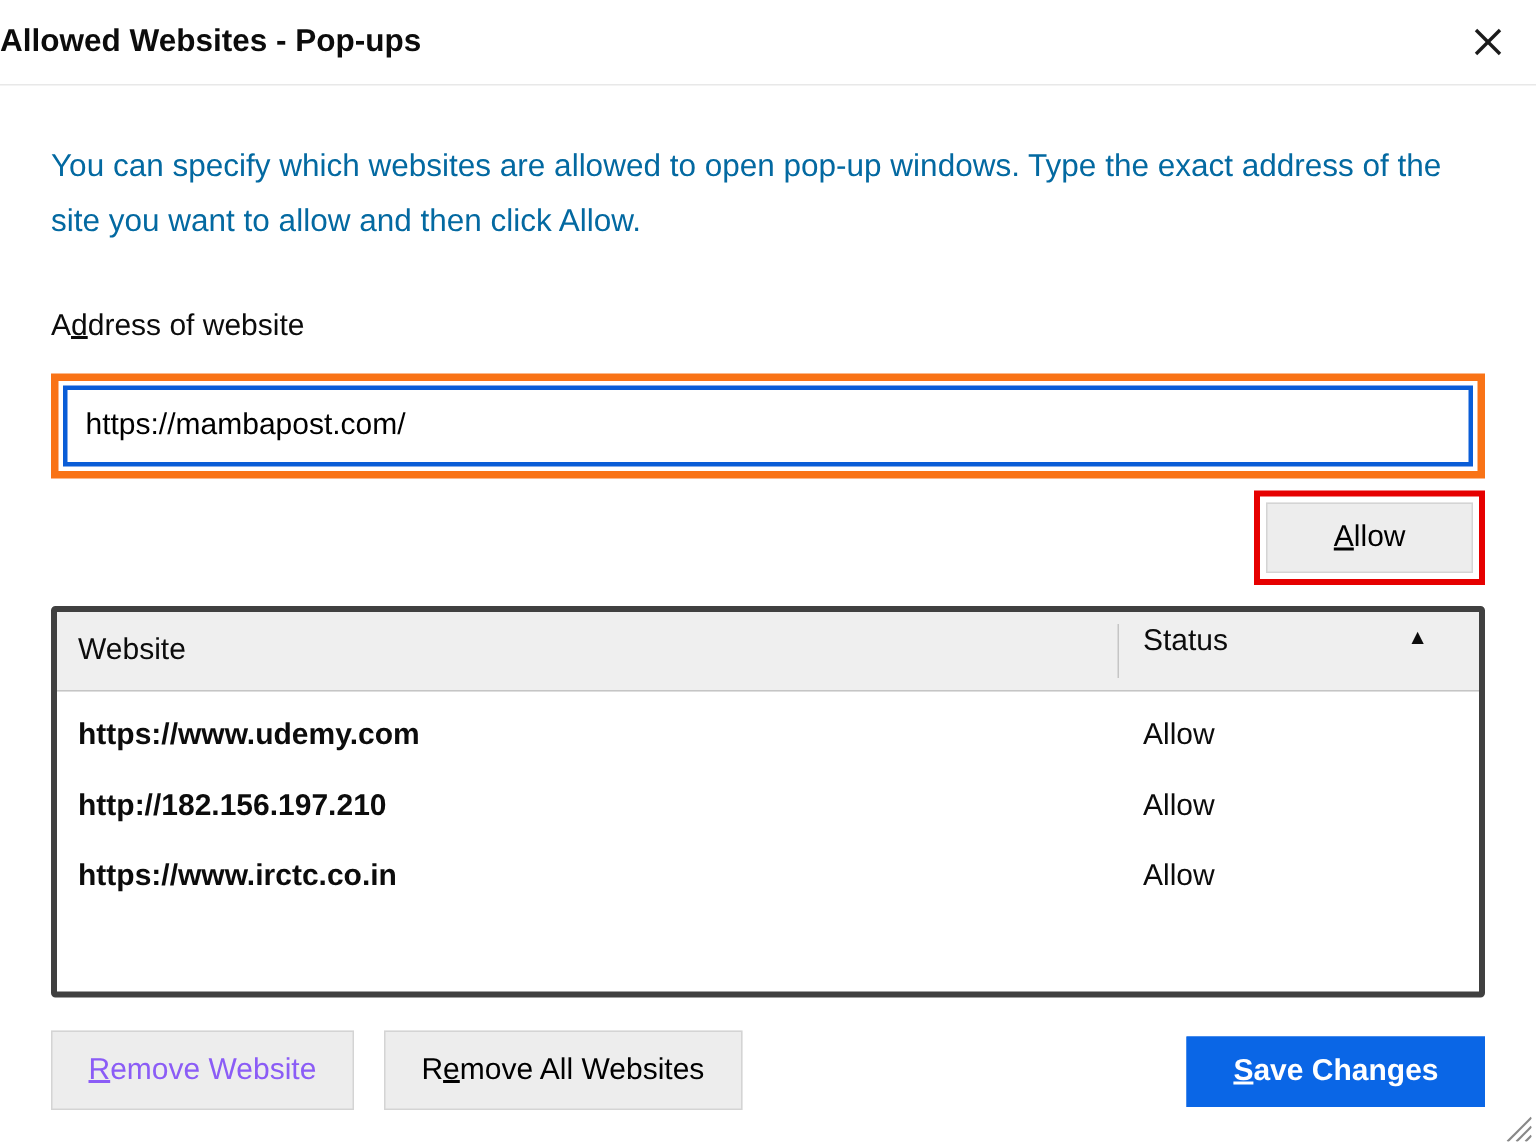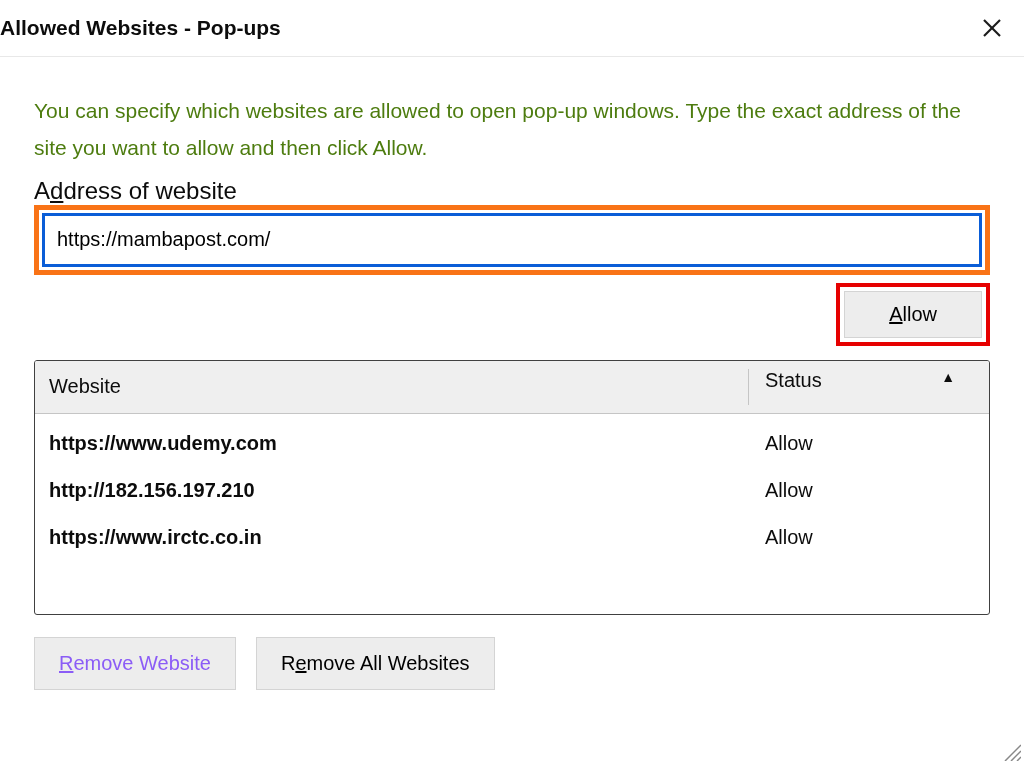--- a/index.html
+++ b/index.html
@@ -41,26 +41,26 @@
     justify-content: center;
     cursor: pointer;
   }
   .close-x svg { stroke: #1b1b1b; stroke-width: 2.2; }
   .content {
     padding: 36px 34px 0 34px;
   }
   .intro {
     font-size: 21px;
     line-height: 1.75;
-    color: #4d7c0f;
-    margin-bottom: 10px;
+    color: #0369a1;
+    margin-bottom: 39px;
   }
   .field-label {
-    font-size: 24px;
-    margin-bottom: 0;
+    font-size: 20px;
+    margin-bottom: 20px;
   }
   .field-label .ul { text-decoration: underline; }
   .address-wrap {
     border: 5px solid #f97316;
     padding: 3px;
     box-sizing: border-box;
   }
   .address-input {
     width: 100%;
     box-sizing: border-box;
@@ -85,21 +85,21 @@
     border: 1px solid #d4d4d4;
     background: #ededed;
     font-size: 20px;
     padding: 11px 30px;
     cursor: pointer;
     font-family: inherit;
   }
   .btn.allow-btn { padding-left: 44px; padding-right: 44px; }
   .btn .ul { text-decoration: underline; }
   .table-box {
-    border: 1px solid #404040;
+    border: 4px solid #404040;
     border-radius: 3px;
     overflow: hidden;
   }
   .thead {
     display: flex;
     background: #efefef;
     border-bottom: 1px solid #c5c5c5;
     height: 52px;
     align-items: center;
     font-size: 20px;
@@ -228,20 +228,23 @@
         <span></span><span class="ul">R</span><span>emove Website</span>
       </button>
       <button class="btn big">
         <span>R</span><span class="ul">e</span><span>move All Websites</span>
       </button>
     </div>
 
   </div>
 
   <div class="footer">
+    <button class="btn primary">
+      <span></span><span class="ul">S</span><span>ave Changes</span>
+    </button>
   </div>
 
   <svg class="resize-grip" viewBox="0 0 20 20">
     <line x1="4" y1="20" x2="20" y2="4" stroke="#888" stroke-width="1.5"></line>
     <line x1="10" y1="20" x2="20" y2="10" stroke="#888" stroke-width="1.5"></line>
     <line x1="16" y1="20" x2="20" y2="16" stroke="#888" stroke-width="1.5"></line>
   </svg>
 
 </div>
 

